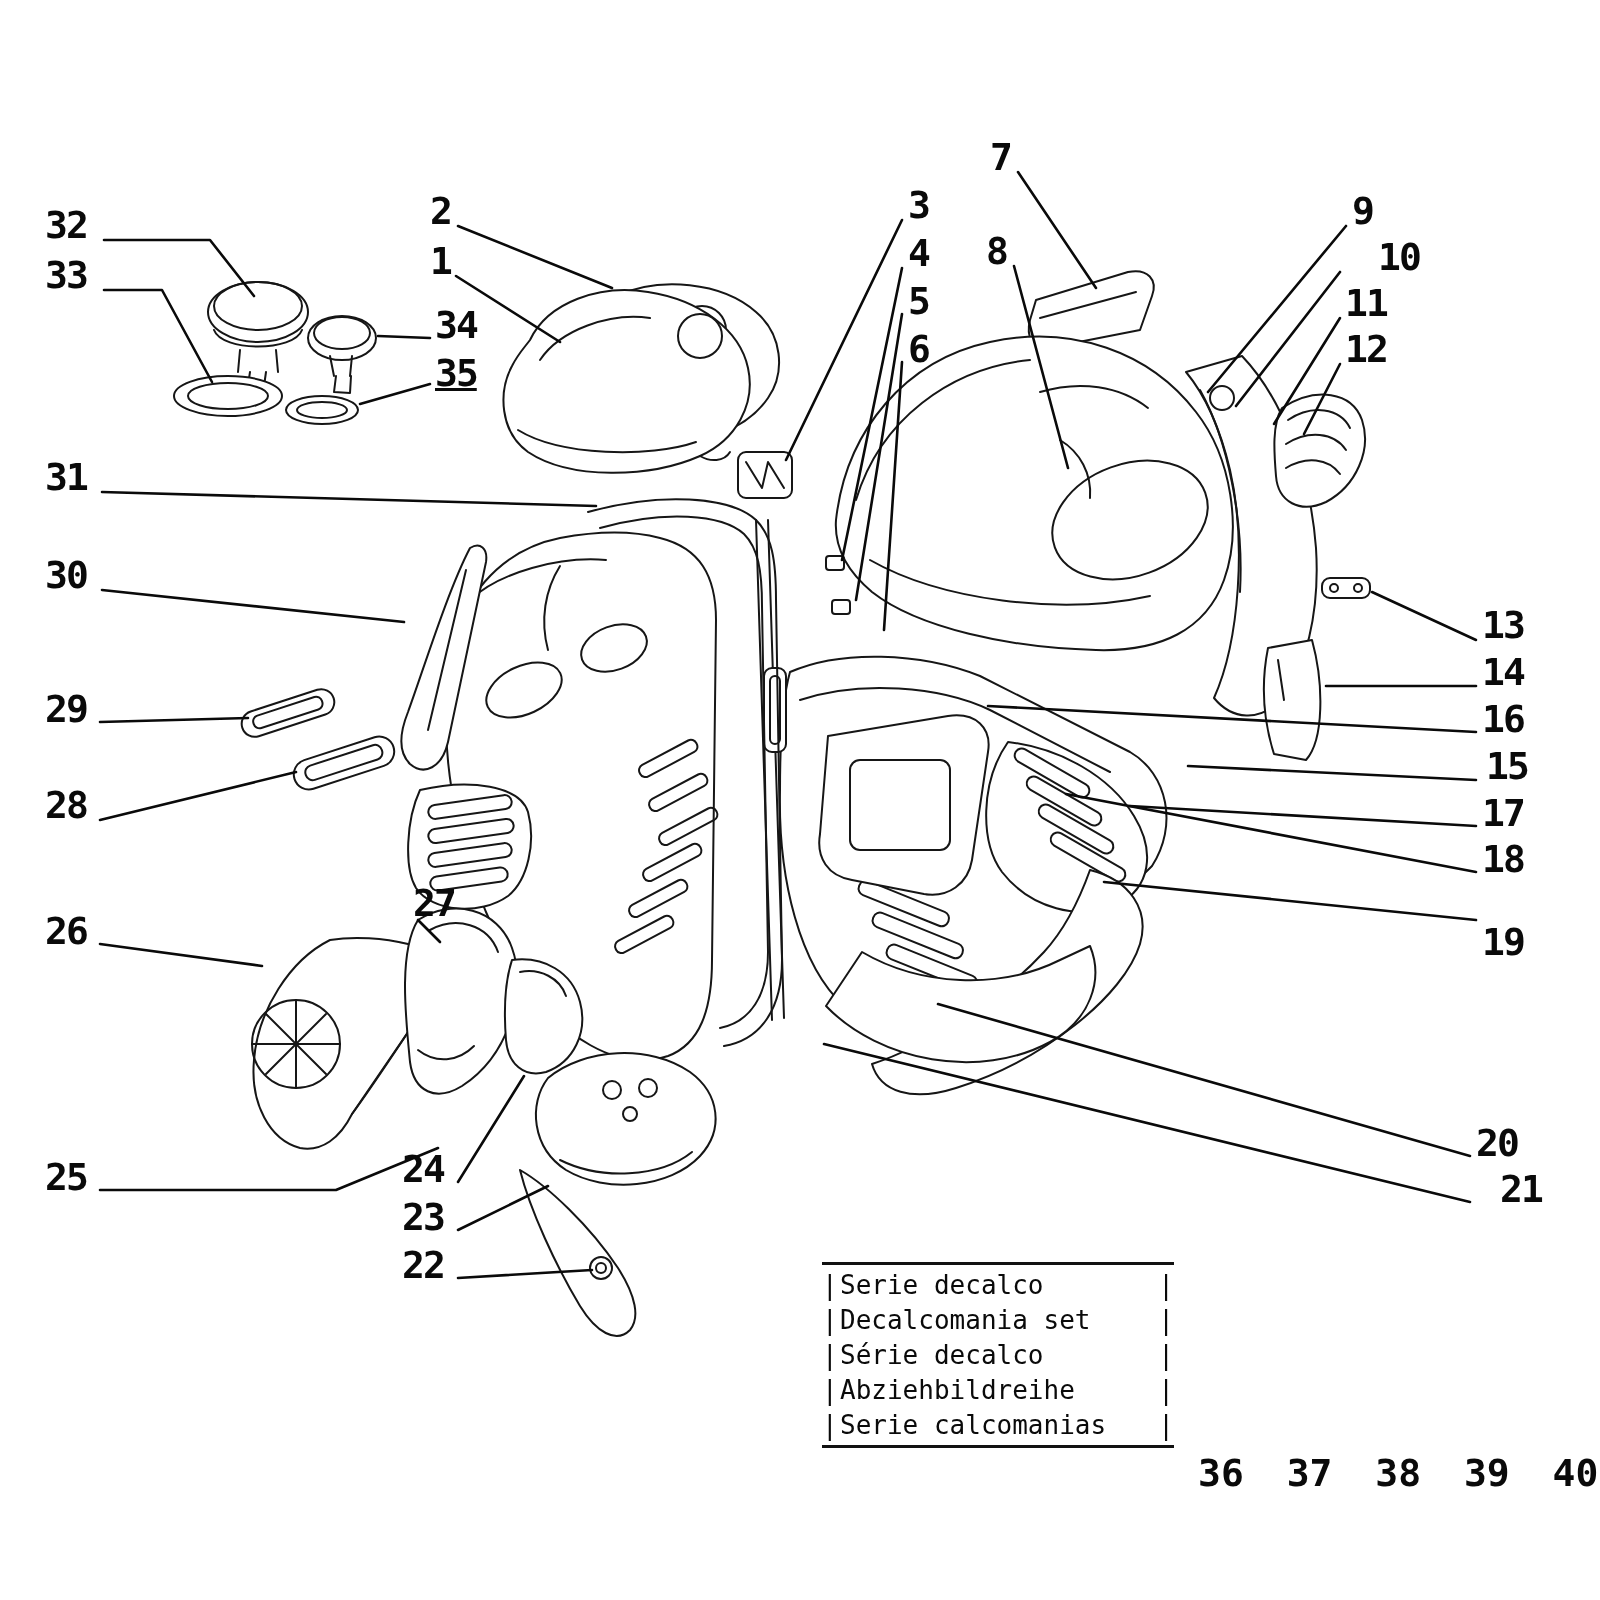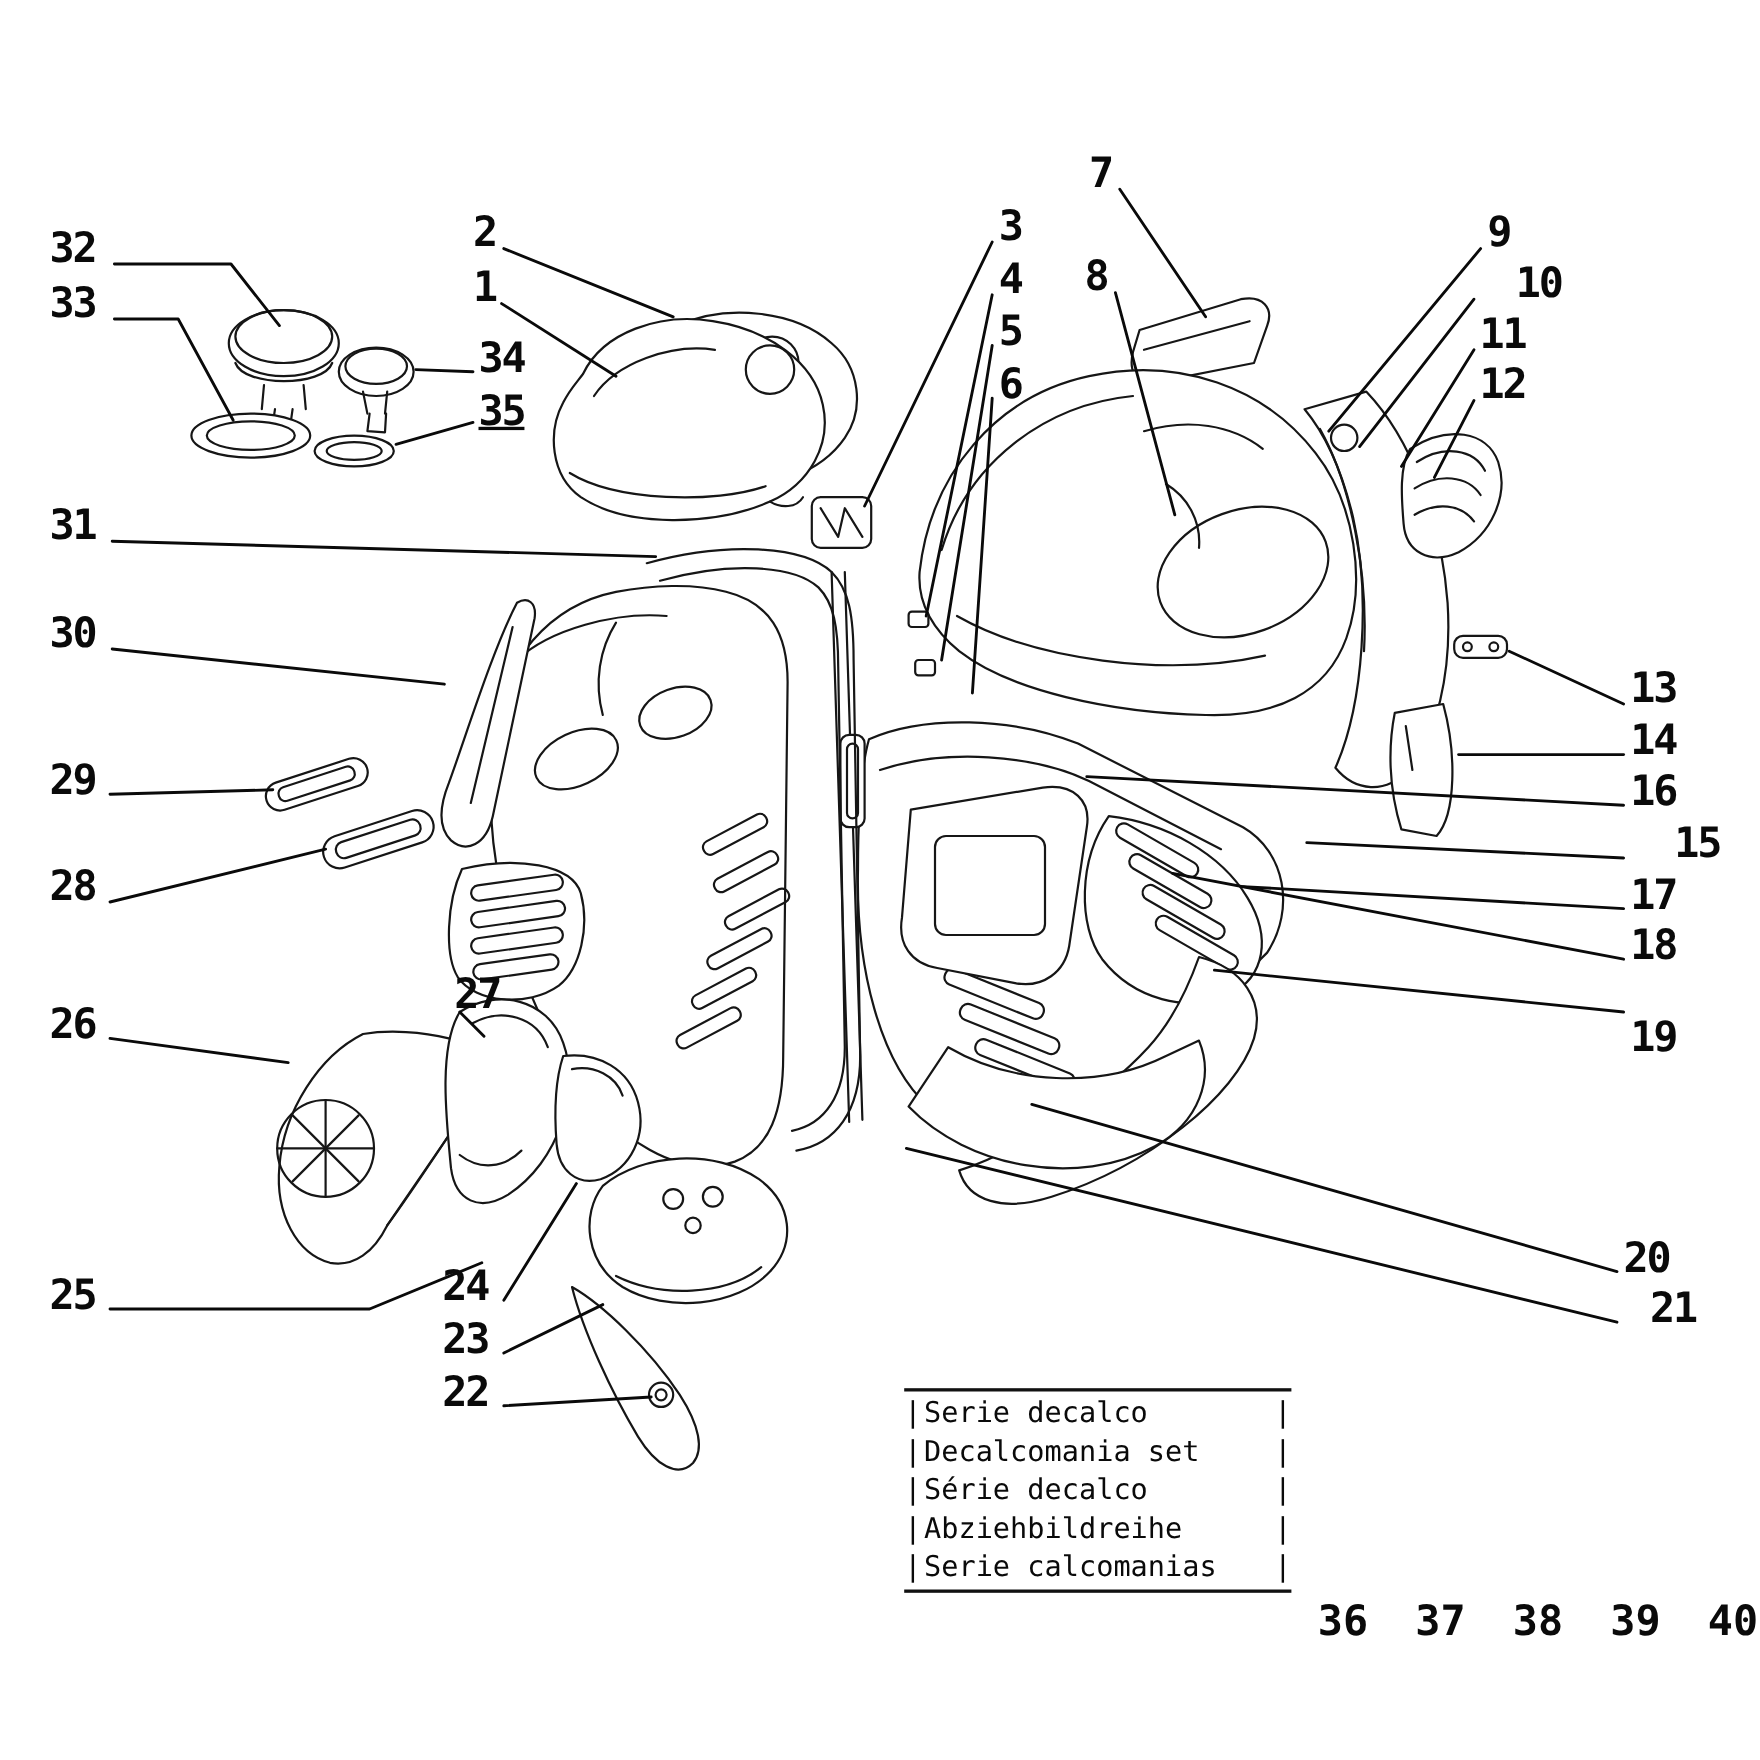--- a/index.html
+++ b/index.html
@@ -317,21 +317,21 @@
       <div class="callout" style="left: 908px; top: 330px;">6</div>
       <div class="callout" style="left: 990px; top: 138px;">7</div>
       <div class="callout" style="left: 986px; top: 232px;">8</div>
       <div class="callout" style="left: 1352px; top: 192px;">9</div>
       <div class="callout" style="left: 1378px; top: 238px;">10</div>
       <div class="callout" style="left: 1345px; top: 284px; text-align: center;">11</div>
       <div class="callout" style="left: 1345px; top: 330px;">12</div>
       <div class="callout" style="left: 1482px; top: 606px;">13</div>
       <div class="callout" style="left: 1482px; top: 653px;">14</div>
       <div class="callout" style="left: 1482px; top: 700px;">16</div>
-      <div class="callout" style="left: 1522px; top: 747px;">15</div>
+      <div class="callout" style="left: 1486px; top: 747px;">15</div>
       <div class="callout" style="left: 1482px; top: 794px;">17</div>
       <div class="callout" style="left: 1482px; top: 840px;">18</div>
       <div class="callout" style="left: 1482px; top: 887px; margin-top: 36px;">19</div>
       <div class="callout" style="left: 1476px; top: 1124px;">20</div>
       <div class="callout" style="left: 1476px; top: 1170px; margin-left: 24px;">21</div>
       <div class="callout" style="left: 45px; top: 458px;">31</div>
       <div class="callout" style="left: 45px; top: 556px;">30</div>
       <div class="callout" style="left: 45px; top: 690px;">29</div>
       <div class="callout" style="left: 45px; top: 786px;">28</div>
       <div class="callout" style="left: 45px; top: 912px;">26</div>

